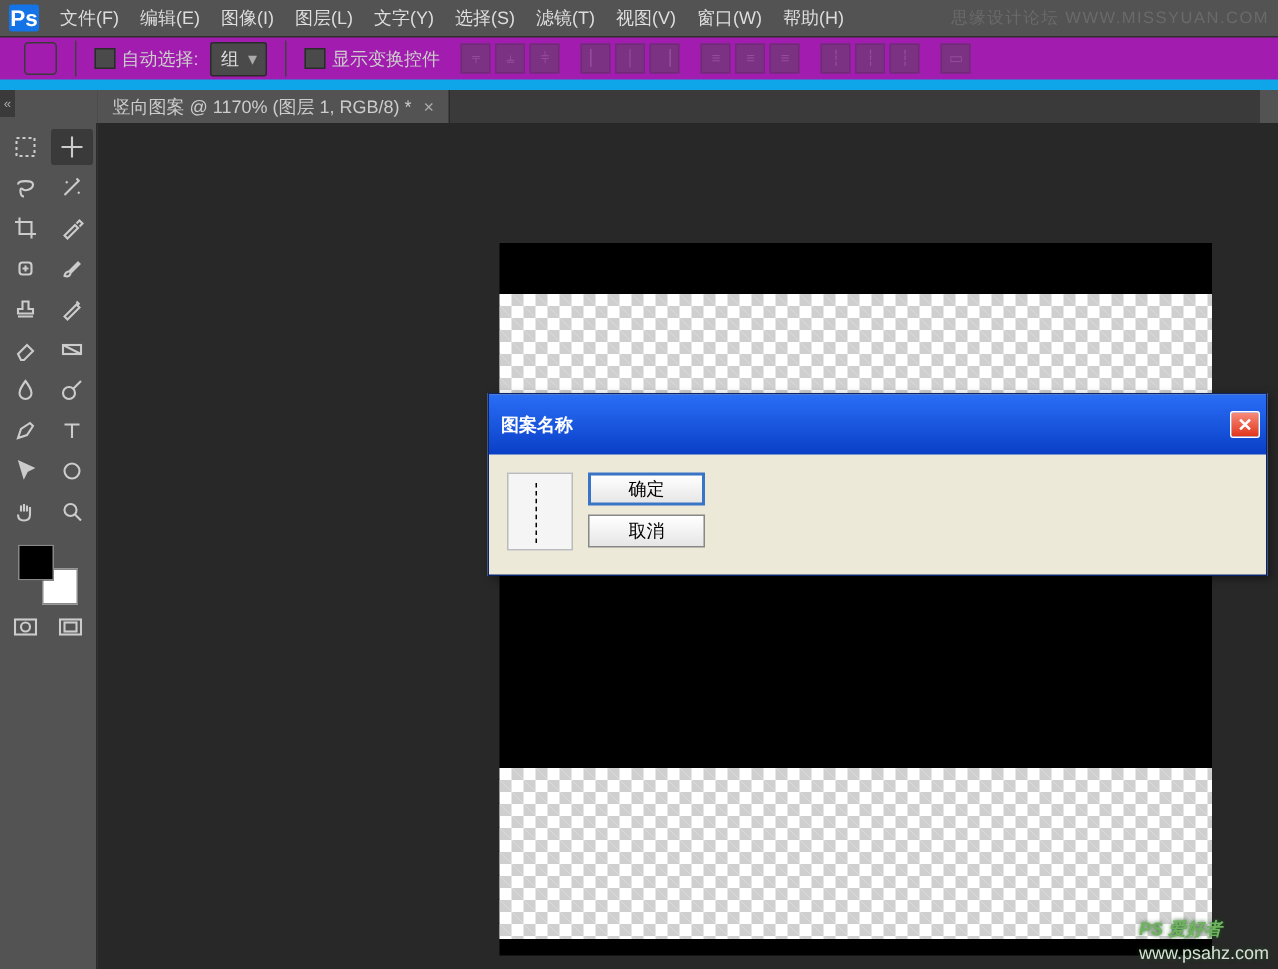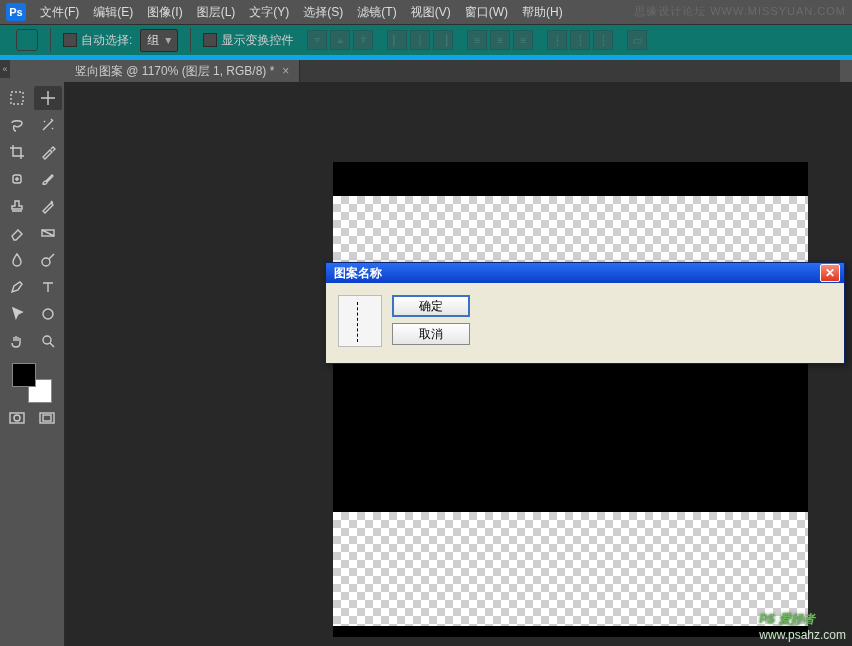--- a/index.html
+++ b/index.html
@@ -1,21 +1,21 @@
 <!DOCTYPE html>
 <html><head>
 <meta charset="utf-8">
 <style>
 *{box-sizing:border-box;margin:0;padding:0;font-family:"Microsoft YaHei",SimSun,Arial,sans-serif;font-size:12px;user-select:none}
 body{width:852px;height:646px;background:#535353;overflow:hidden;position:relative}
 .menubar{height:24px;background:#535353;display:flex;align-items:center;padding-left:6px;color:#ddd;gap:14px}
-.ps-logo{width:20px;height:18px;background:#1473e6;color:#fff;font-weight:bold;font-size:11px;display:flex;align-items:center;justify-content:center;border-radius:2px}
+.ps-logo{width:20px;height:18px;background:#1473e6;color:#fff;font-weight:bold;font-size:15px;display:flex;align-items:center;justify-content:center;border-radius:2px}
 .menu-item{cursor:pointer}
 .watermark1{position:absolute;right:6px;top:4px;color:#6a6a6a;font-size:11px;letter-spacing:1px}
-.optbar{height:36px;background:#0f766e;border-top:1px solid #2e2e2e;border-bottom:5px solid #0ea5e9;display:flex;align-items:center;padding-left:16px;gap:8px;color:#ccc}
+.optbar{height:36px;background:#a21caf;border-top:1px solid #2e2e2e;border-bottom:7px solid #0ea5e9;display:flex;align-items:center;padding-left:16px;gap:8px;color:#ccc}
 .move-icon{width:22px;height:22px;display:flex;align-items:center;justify-content:center;border:1px solid #3a3a3a;border-radius:3px}
 .vsep{width:1px;height:24px;background:#404040;margin:0 4px}
 .chk{width:14px;height:14px;border:1px solid #2a2a2a;background:#4a4a4a;display:inline-block;margin-right:4px;vertical-align:middle}
 .ddown{display:inline-flex;align-items:center;background:#4a4a4a;border:1px solid #2a2a2a;padding:2px 6px;border-radius:2px;gap:6px;color:#ddd}
 .ddown::after{content:"▾";color:#aaa}
 .align-group{display:flex;gap:3px;margin-left:6px}
 .ab{width:20px;height:20px;border:1px solid #3a3a3a;display:flex;align-items:center;justify-content:center;color:#888;font-size:10px;background:#4e4e4e}
 .ab.d{opacity:.45}
 .rule-corner{position:absolute;left:0;top:60px;width:10px;height:18px;background:#3a3a3a;color:#aaa;font-size:9px;display:flex;align-items:center;justify-content:center}
 .tabbar{position:absolute;left:65px;top:60px;right:12px;height:22px;background:#3a3a3a;color:#ccc;display:flex;align-items:center}
@@ -31,21 +31,21 @@
 .sw.fg{background:#000;left:0;top:0;z-index:2}
 .sw.bg{background:#fff;right:0;bottom:0}
 .mask-row{display:flex;justify-content:center;gap:8px;margin-top:6px}
 .mask-row .tool{width:22px;height:18px}
 .canvas-area{position:absolute;left:65px;top:82px;right:0;bottom:0;background:#282828}
 .canvas{position:absolute;left:268px;top:80px;width:475px;height:475px;background:#000}
 .trans{position:absolute;left:0;width:100%;background-image:linear-gradient(45deg,#cfcfcf 25%,transparent 25%,transparent 75%,#cfcfcf 75%),linear-gradient(45deg,#cfcfcf 25%,#fff 25%,#fff 75%,#cfcfcf 75%);background-size:16px 16px;background-position:0 0,8px 8px}
 .t1{top:34px;height:160px}
 .t2{top:350px;height:114px}
 .dialog{position:absolute;left:325px;top:262px;width:520px;background:#ece9d8;border:1px solid #0a246a;box-shadow:2px 2px 6px rgba(0,0,0,.4)}
-.titlebar{height:20px;background:linear-gradient(to bottom,#2a6ef6,#0a3fc7);color:#fff;display:flex;align-items:center;padding:0 4px 0 8px;font-weight:bold;justify-content:space-between}
+.titlebar{height:40px;background:linear-gradient(to bottom,#2a6ef6,#0a3fc7);color:#fff;display:flex;align-items:center;padding:0 4px 0 8px;font-weight:bold;justify-content:space-between}
 .closebtn{width:20px;height:18px;background:linear-gradient(to bottom,#f68c7b,#e2351a);border:1px solid #fff;border-radius:2px;color:#fff;display:flex;align-items:center;justify-content:center;font-size:12px;cursor:pointer}
 .dlg-body{display:flex;padding:12px 10px 16px 12px;gap:10px}
 .preview{width:44px;height:52px;background:#f5f5f5;border:1px solid #bbb;position:relative}
 .preview::before{content:"";position:absolute;left:18px;top:6px;width:0;height:40px;border-left:1px dashed #000}
 .name-area{flex:1;display:flex;align-items:center;gap:6px;margin-top:8px}
 .name-area label{color:#000}
 .name-area input{flex:1;height:20px;border:1px solid #7f9db9;padding:2px 4px;font-size:12px}
 .btn-col{display:flex;flex-direction:column;gap:6px;width:78px}
 .winbtn{height:22px;background:linear-gradient(to bottom,#fff,#e6e6e6);border:1px solid #888;border-radius:0;color:#000;cursor:pointer}
 .winbtn.primary{border:2px solid #3a74c6}

